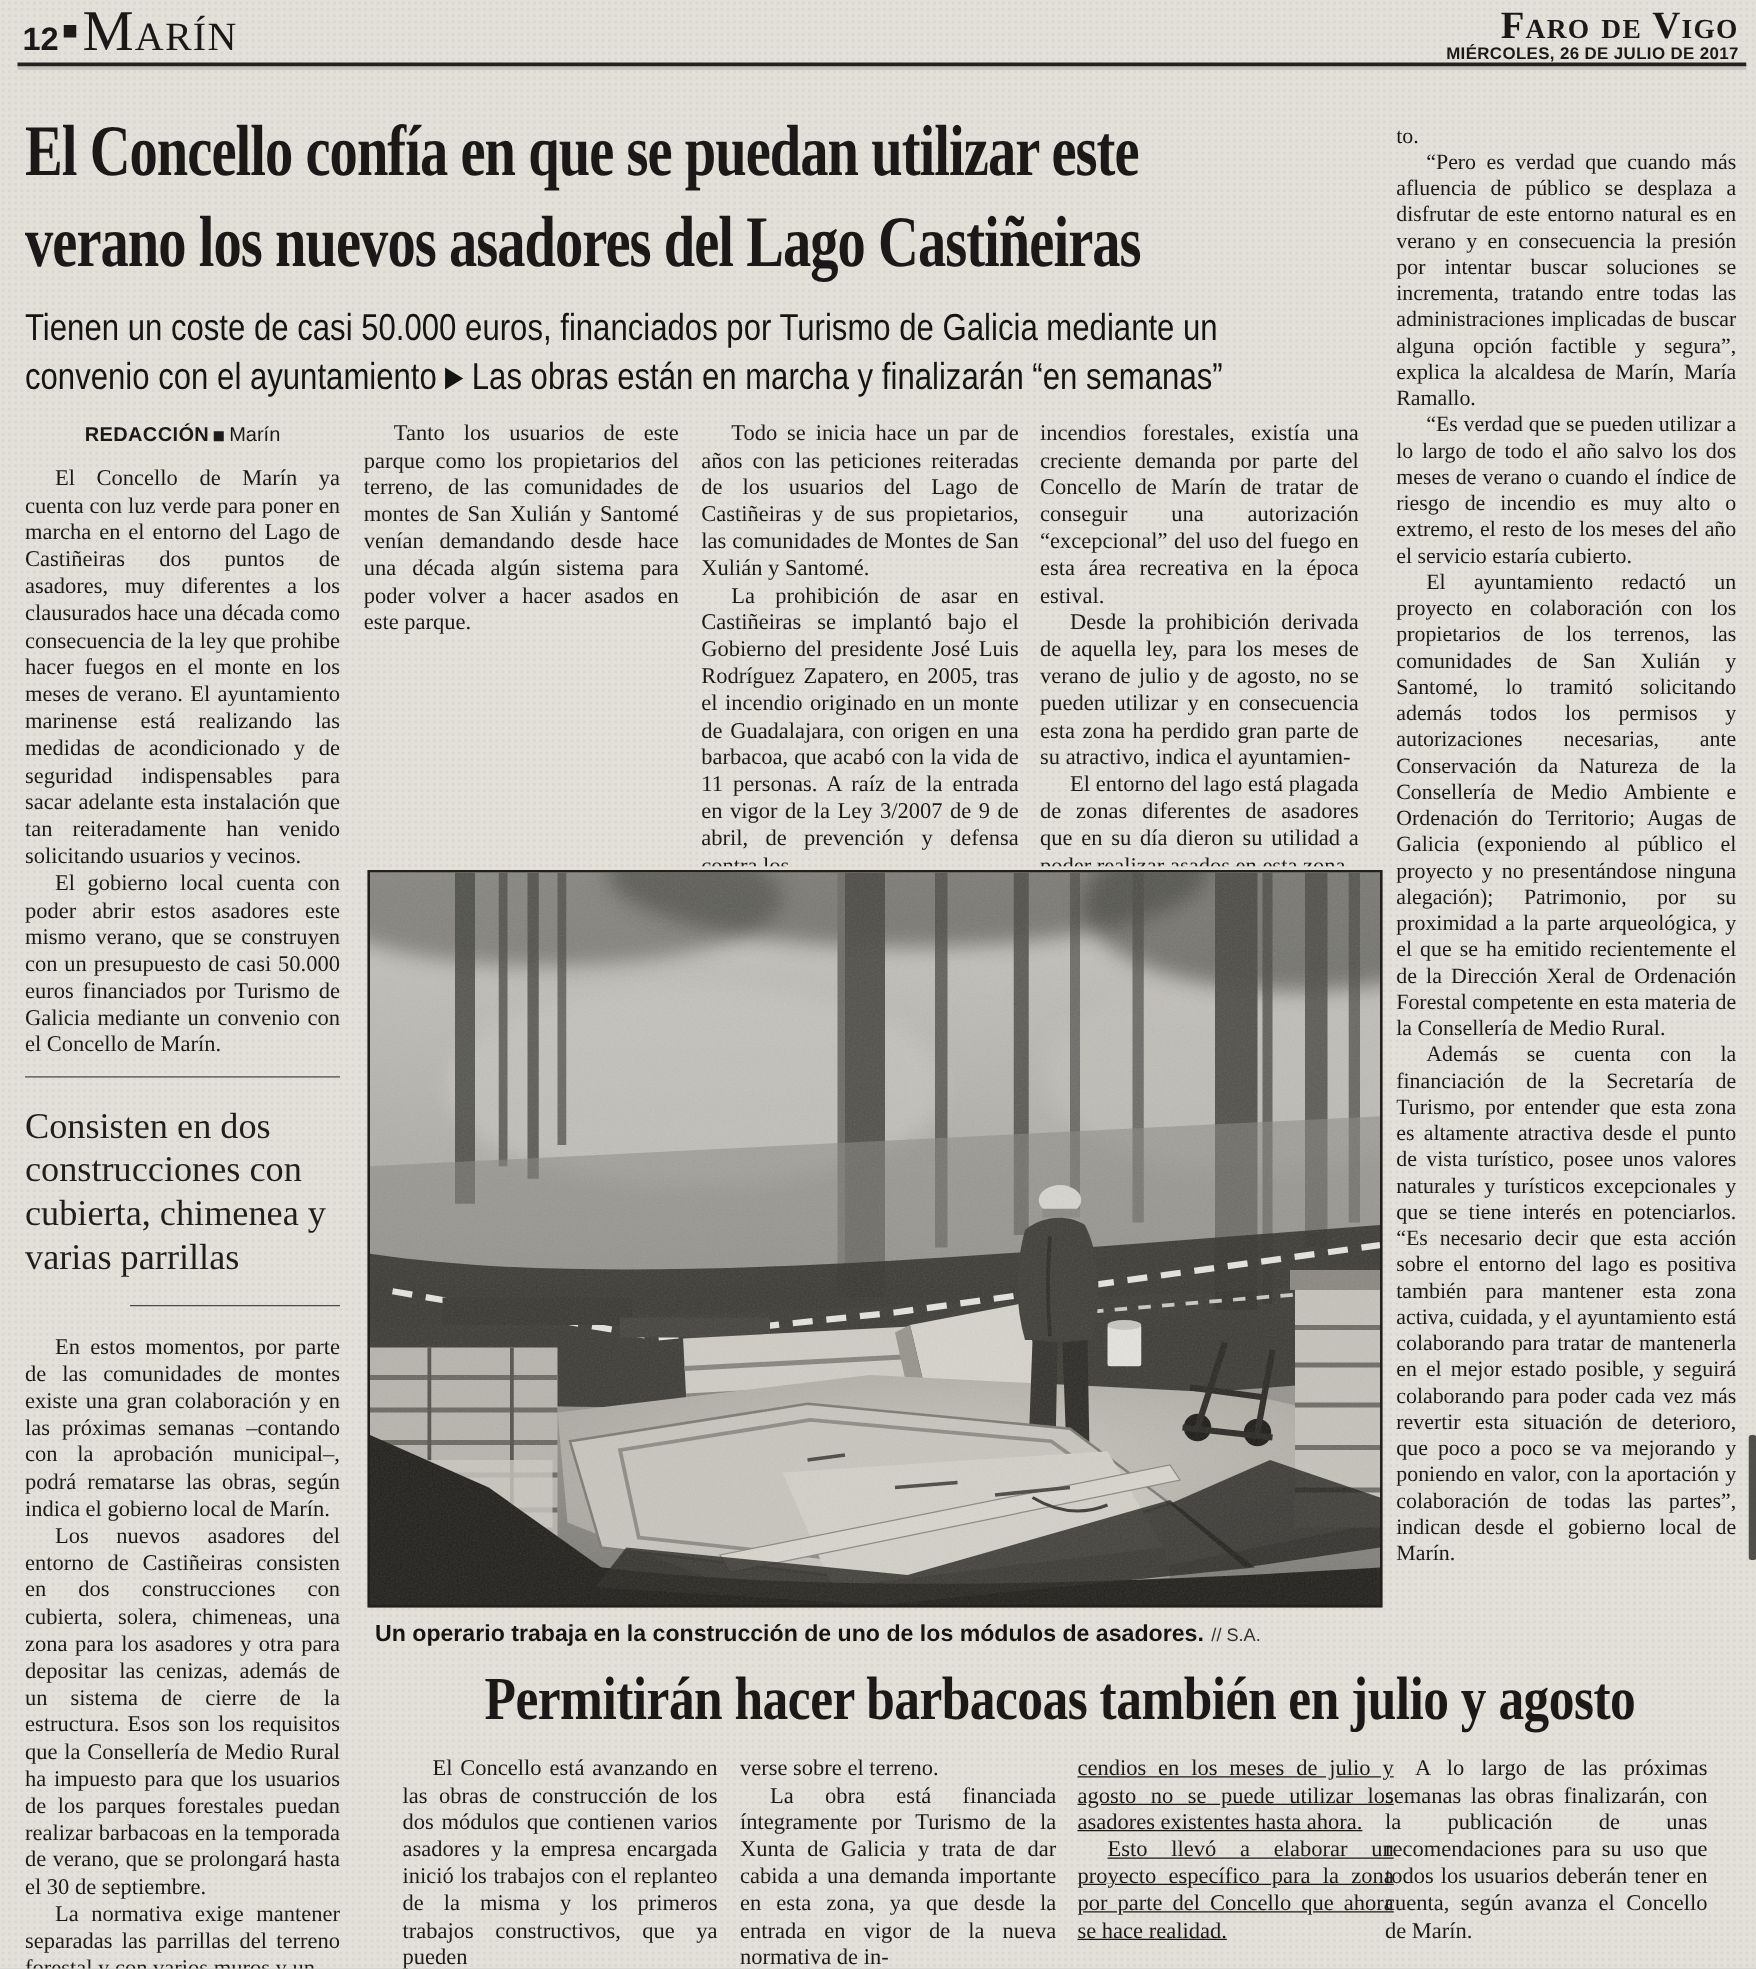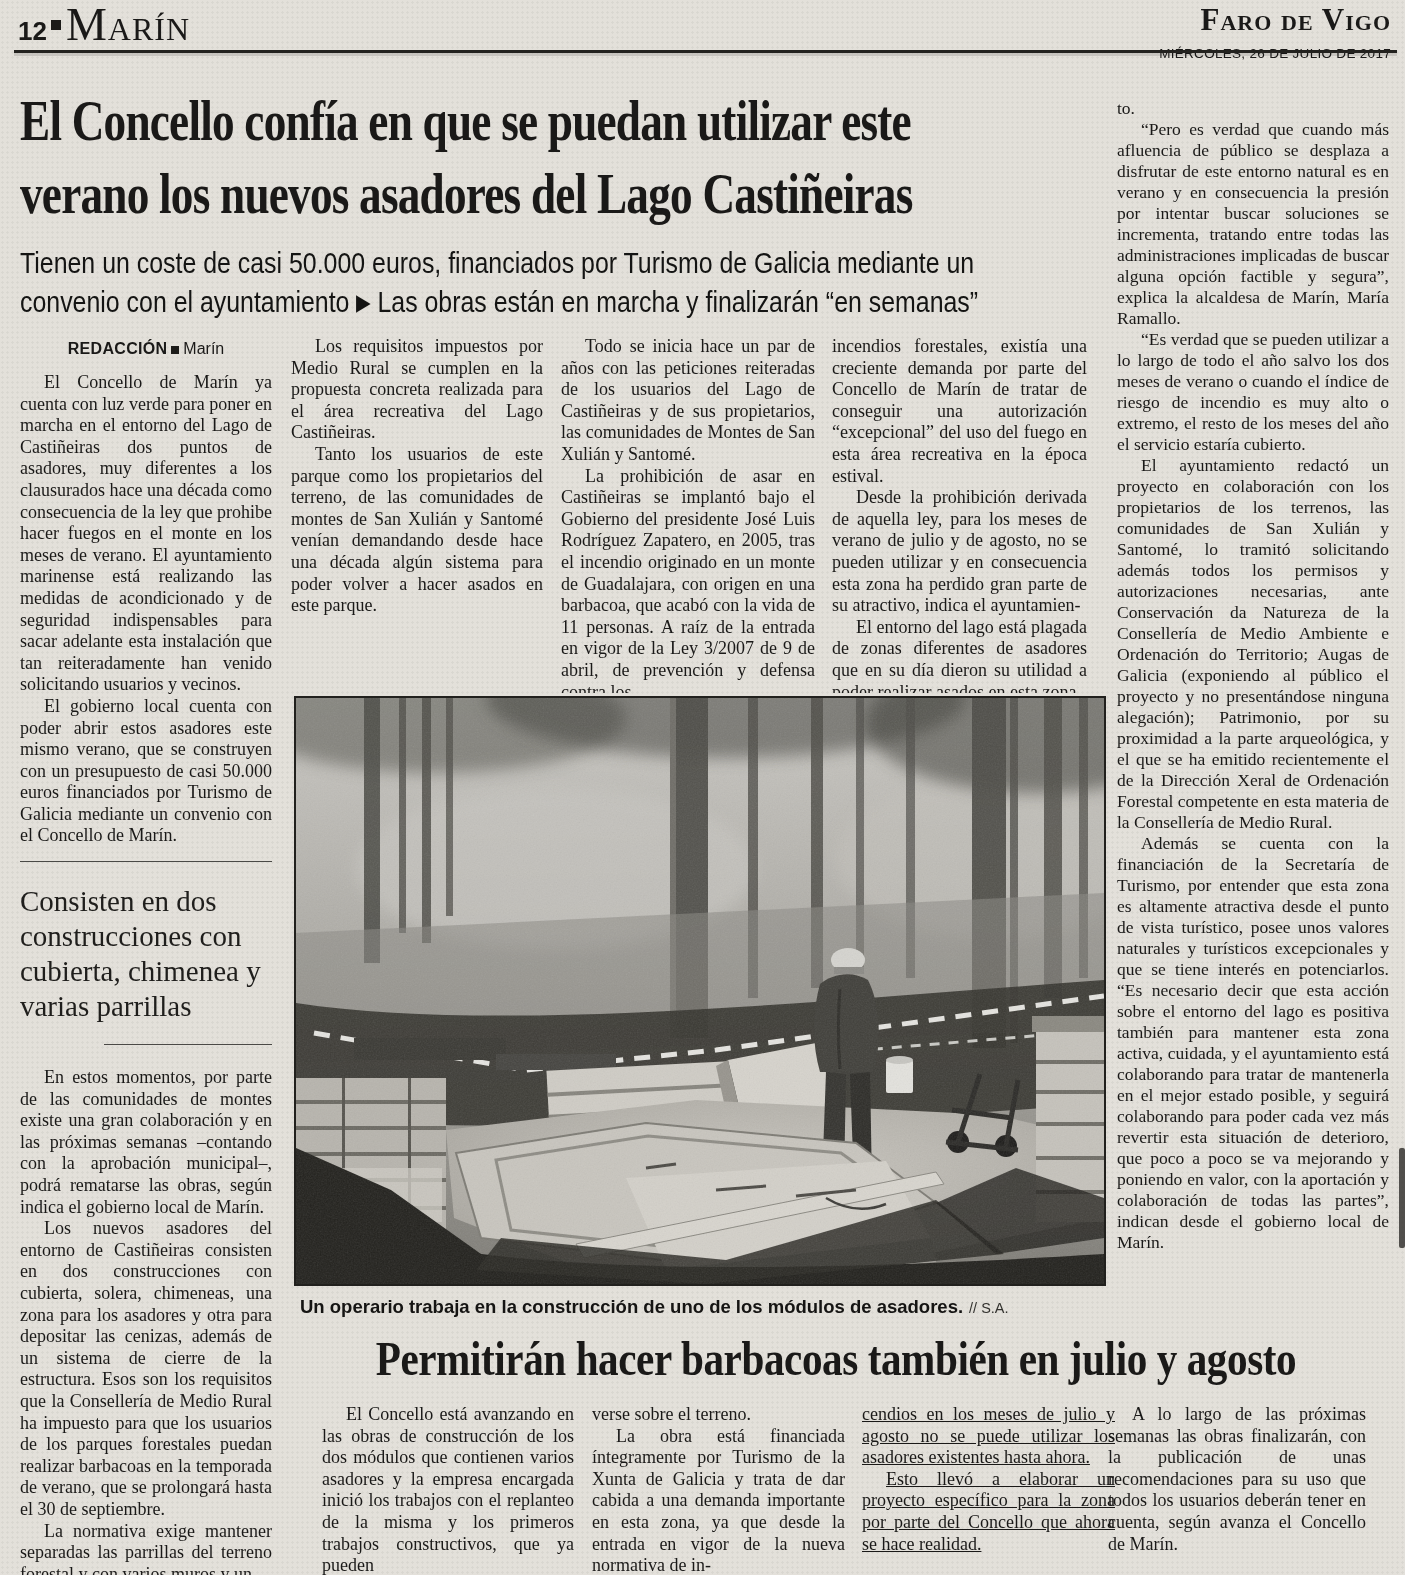--- a/index.html
+++ b/index.html
@@ -11,21 +11,21 @@
     font-family:"Liberation Serif", serif; color:#1a1918;
   }
   
   .header-rule { position:absolute; left:14px; right:8px; top:50px; height:3px; background:#23221f; box-shadow:0 3px 0 rgba(0,0,0,0.12); }
   .section-tag { position:absolute; left:18px; top:2px; display:flex; align-items:baseline; }
   .pagenum { font-family:"Liberation Sans", sans-serif; font-weight:bold; font-size:26px; }
   .sq { display:inline-block; width:10px; height:10px; background:#1c1b19; margin:0 5px 0 4px; align-self:center; }
   .section-name { font-variant:small-caps; font-size:46px; line-height:46px; letter-spacing:1px; }
   .masthead-wrap { position:absolute; right:14px; top:6px; text-align:right; }
   .masthead { font-variant:small-caps; font-weight:bold; font-size:31px; line-height:28px; letter-spacing:1px; }
-  .dateline { font-family:"Liberation Sans", sans-serif; font-weight:normal; font-size:13.5px; letter-spacing:0.3px; margin-top:12px; }
+  .dateline { font-family:"Liberation Sans", sans-serif; font-weight:bold; font-size:13.5px; letter-spacing:0.3px; margin-top:1px; }
   
   .headline { position:absolute; left:20px; top:84px; }
   .headline .hl-line { font-size:58px; font-weight:bold; letter-spacing:-1px; line-height:73px; white-space:nowrap; transform:scale(0.78,1); transform-origin:left center; }
   .subhead { position:absolute; left:20px; top:243px; }
   .subhead .sh-line { font-family:"Liberation Sans", sans-serif; font-size:30px; line-height:39px; color:#141413; white-space:nowrap; transform:scale(0.83,1); transform-origin:left center; }
   .arrow { font-size:23px; position:relative; top:-2px; margin:0 8px; }
   
   .col { position:absolute; }
   .col p { margin:0; font-size:18px; line-height:21.6px; text-align:justify; text-indent:24px; }
   .col p.noindent { text-indent:0; }
@@ -40,21 +40,21 @@
   #col5 { left:1117px; top:98px;  width:272px; height:1165px; overflow:hidden; }
   
   .pullquote { margin-top:14px; padding-top:22px; border-top:1.5px solid #4a4946; }
   .pullquote-text { font-size:29px; line-height:35px; color:#1f1e1c; }
   .quote-rule-bottom { width:168px; margin:20px 0 22px auto; border-top:1.5px solid #4a4946; }
   
   .photo-frame { position:absolute; left:294px; top:696px; width:812px; height:590px; border:2px solid #21201d; box-sizing:border-box; background:#a09e98; }
   .caption { position:absolute; left:300px; top:1296px; width:806px; font-family:"Liberation Sans", sans-serif; font-weight:bold; font-size:18.5px; color:#151413; }
   .caption .credit { font-weight:normal; font-size:14.5px; color:#33322f; margin-left:6px; }
   
-  .headline2 { position:absolute; left:278px; top:1330px; width:1115px; text-align:center; }
+  .headline2 { position:absolute; left:290px; top:1330px; width:1115px; text-align:center; }
   .headline2 .hl2 { display:inline-block; font-size:49px; font-weight:bold; letter-spacing:-0.5px; white-space:nowrap; transform:scale(0.84,1); transform-origin:center; }
   #bcol1 { left:322px;  top:1404px; width:252px; }
   #bcol2 { left:592px;  top:1404px; width:253px; }
   #bcol3 { left:862px;  top:1404px; width:253px;text-decoration:underline; }
   #bcol4 { left:1108px; top:1404px; width:258px; }
   .smudge { position:absolute; right:0; top:1148px; width:6px; height:100px; background:#201f1c; opacity:0.75; border-radius:2px; }
 </style>
 </head>
 <body>
 
@@ -91,21 +91,20 @@
     <div class="pullquote">
       <div class="pullquote-text">Consisten en dos construcciones con cubierta, chimenea y varias parrillas</div>
       <div class="quote-rule-bottom"></div>
     </div>
     <p>En estos momentos, por parte de las comunidades de montes existe una gran colaboración y en las próximas semanas –contando con la aprobación municipal–, podrá rematarse las obras, según indica el gobierno local de Marín.</p>
     <p>Los nuevos asadores del entorno de Castiñeiras consisten en dos construcciones con cubierta, solera, chimeneas, una zona para los asadores y otra para depositar las cenizas, además de un sistema de cierre de la estructura. Esos son los requisitos que la Consellería de Medio Rural ha impuesto para que los usuarios de los parques forestales puedan realizar barbacoas en la temporada de verano, que se prolongará hasta el 30 de septiembre.</p>
     <p>La normativa exige mantener separadas las parrillas del terreno forestal y con varios muros y un</p>
   </div>
 
   <div class="col" id="col2">
-    <p>Los requisitos impuestos por Medio Rural se cumplen en la propuesta concreta realizada para el área recreativa del Lago Castiñeiras.</p>
     <p>Tanto los usuarios de este parque como los propietarios del terreno, de las comunidades de montes de San Xulián y Santomé venían demandando desde hace una década algún sistema para poder volver a hacer asados en este parque.</p>
   </div>
   <div class="col" id="col3">
     <p>Todo se inicia hace un par de años con las peticiones reiteradas de los usuarios del Lago de Castiñeiras y de sus propietarios, las comunidades de Montes de San Xulián y Santomé.</p>
     <p>La prohibición de asar en Castiñeiras se implantó bajo el Gobierno del presidente José Luis Rodríguez Zapatero, en 2005, tras el incendio originado en un monte de Guadalajara, con origen en una barbacoa, que acabó con la vida de 11 personas. A raíz de la entrada en vigor de la Ley 3/2007 de 9 de abril, de prevención y defensa contra los</p>
   </div>
   <div class="col" id="col4">
     <p class="noindent">incendios forestales, existía una creciente demanda por parte del Concello de Marín de tratar de conseguir una autorización “excepcional” del uso del fuego en esta área recreativa en la época estival.</p>
     <p>Desde la prohibición derivada de aquella ley, para los meses de verano de julio y de agosto, no se pueden utilizar y en consecuencia esta zona ha perdido gran parte de su atractivo, indica el ayuntamien-</p>
     <p>El entorno del lago está plagada de zonas diferentes de asadores que en su día dieron su utilidad a poder realizar asados en esta zona.</p>

